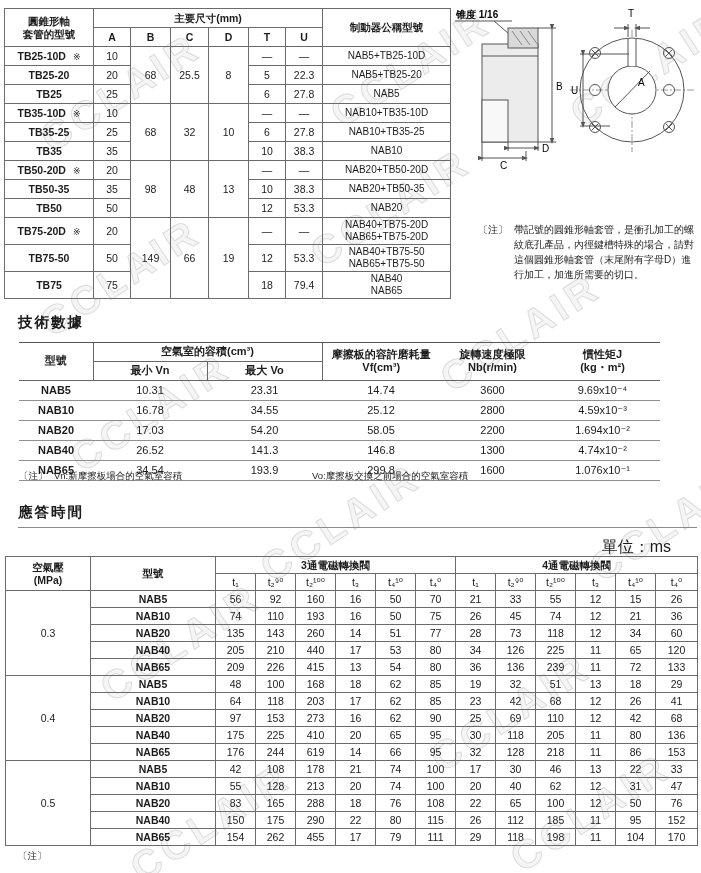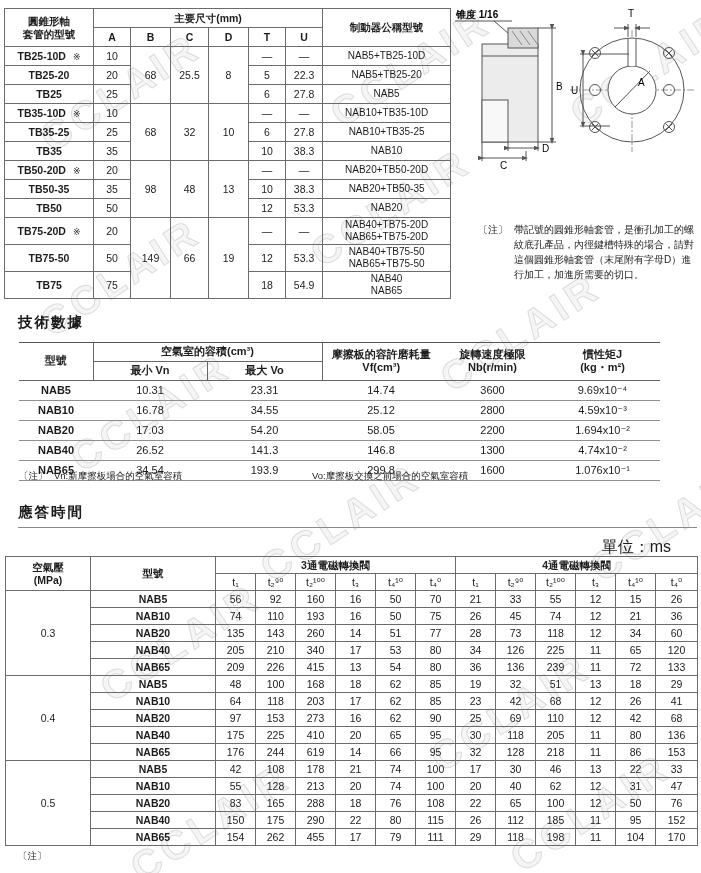--- a/index.html
+++ b/index.html
@@ -214,21 +214,21 @@
           <td>53.3</td>
           <td class="brake">
             <div>NAB40+TB75-50</div>
             <div>NAB65+TB75-50</div>
           </td>
         </tr>
         <tr>
           <td class="model"><span>TB75</span></td>
           <td>75</td>
           <td>18</td>
-          <td>54.9</td>
+          <td>79.4</td>
           <td class="brake">
             <div>NAB40</div>
             <div>NAB65</div>
           </td>
         </tr>
       </tbody>
     </table>
 
   <svg class="diagram" width="246" height="166" viewBox="0 0 246 166">
     <defs>
@@ -480,21 +480,21 @@
           <td>73</td>
           <td>118</td>
           <td>12</td>
           <td>34</td>
           <td>60</td>
         </tr>
         <tr>
           <td class="model">NAB40</td>
           <td>205</td>
           <td>210</td>
-          <td>340</td>
+          <td>440</td>
           <td>17</td>
           <td>53</td>
           <td>80</td>
           <td>34</td>
           <td>126</td>
           <td>225</td>
           <td>11</td>
           <td>65</td>
           <td>120</td>
         </tr>

